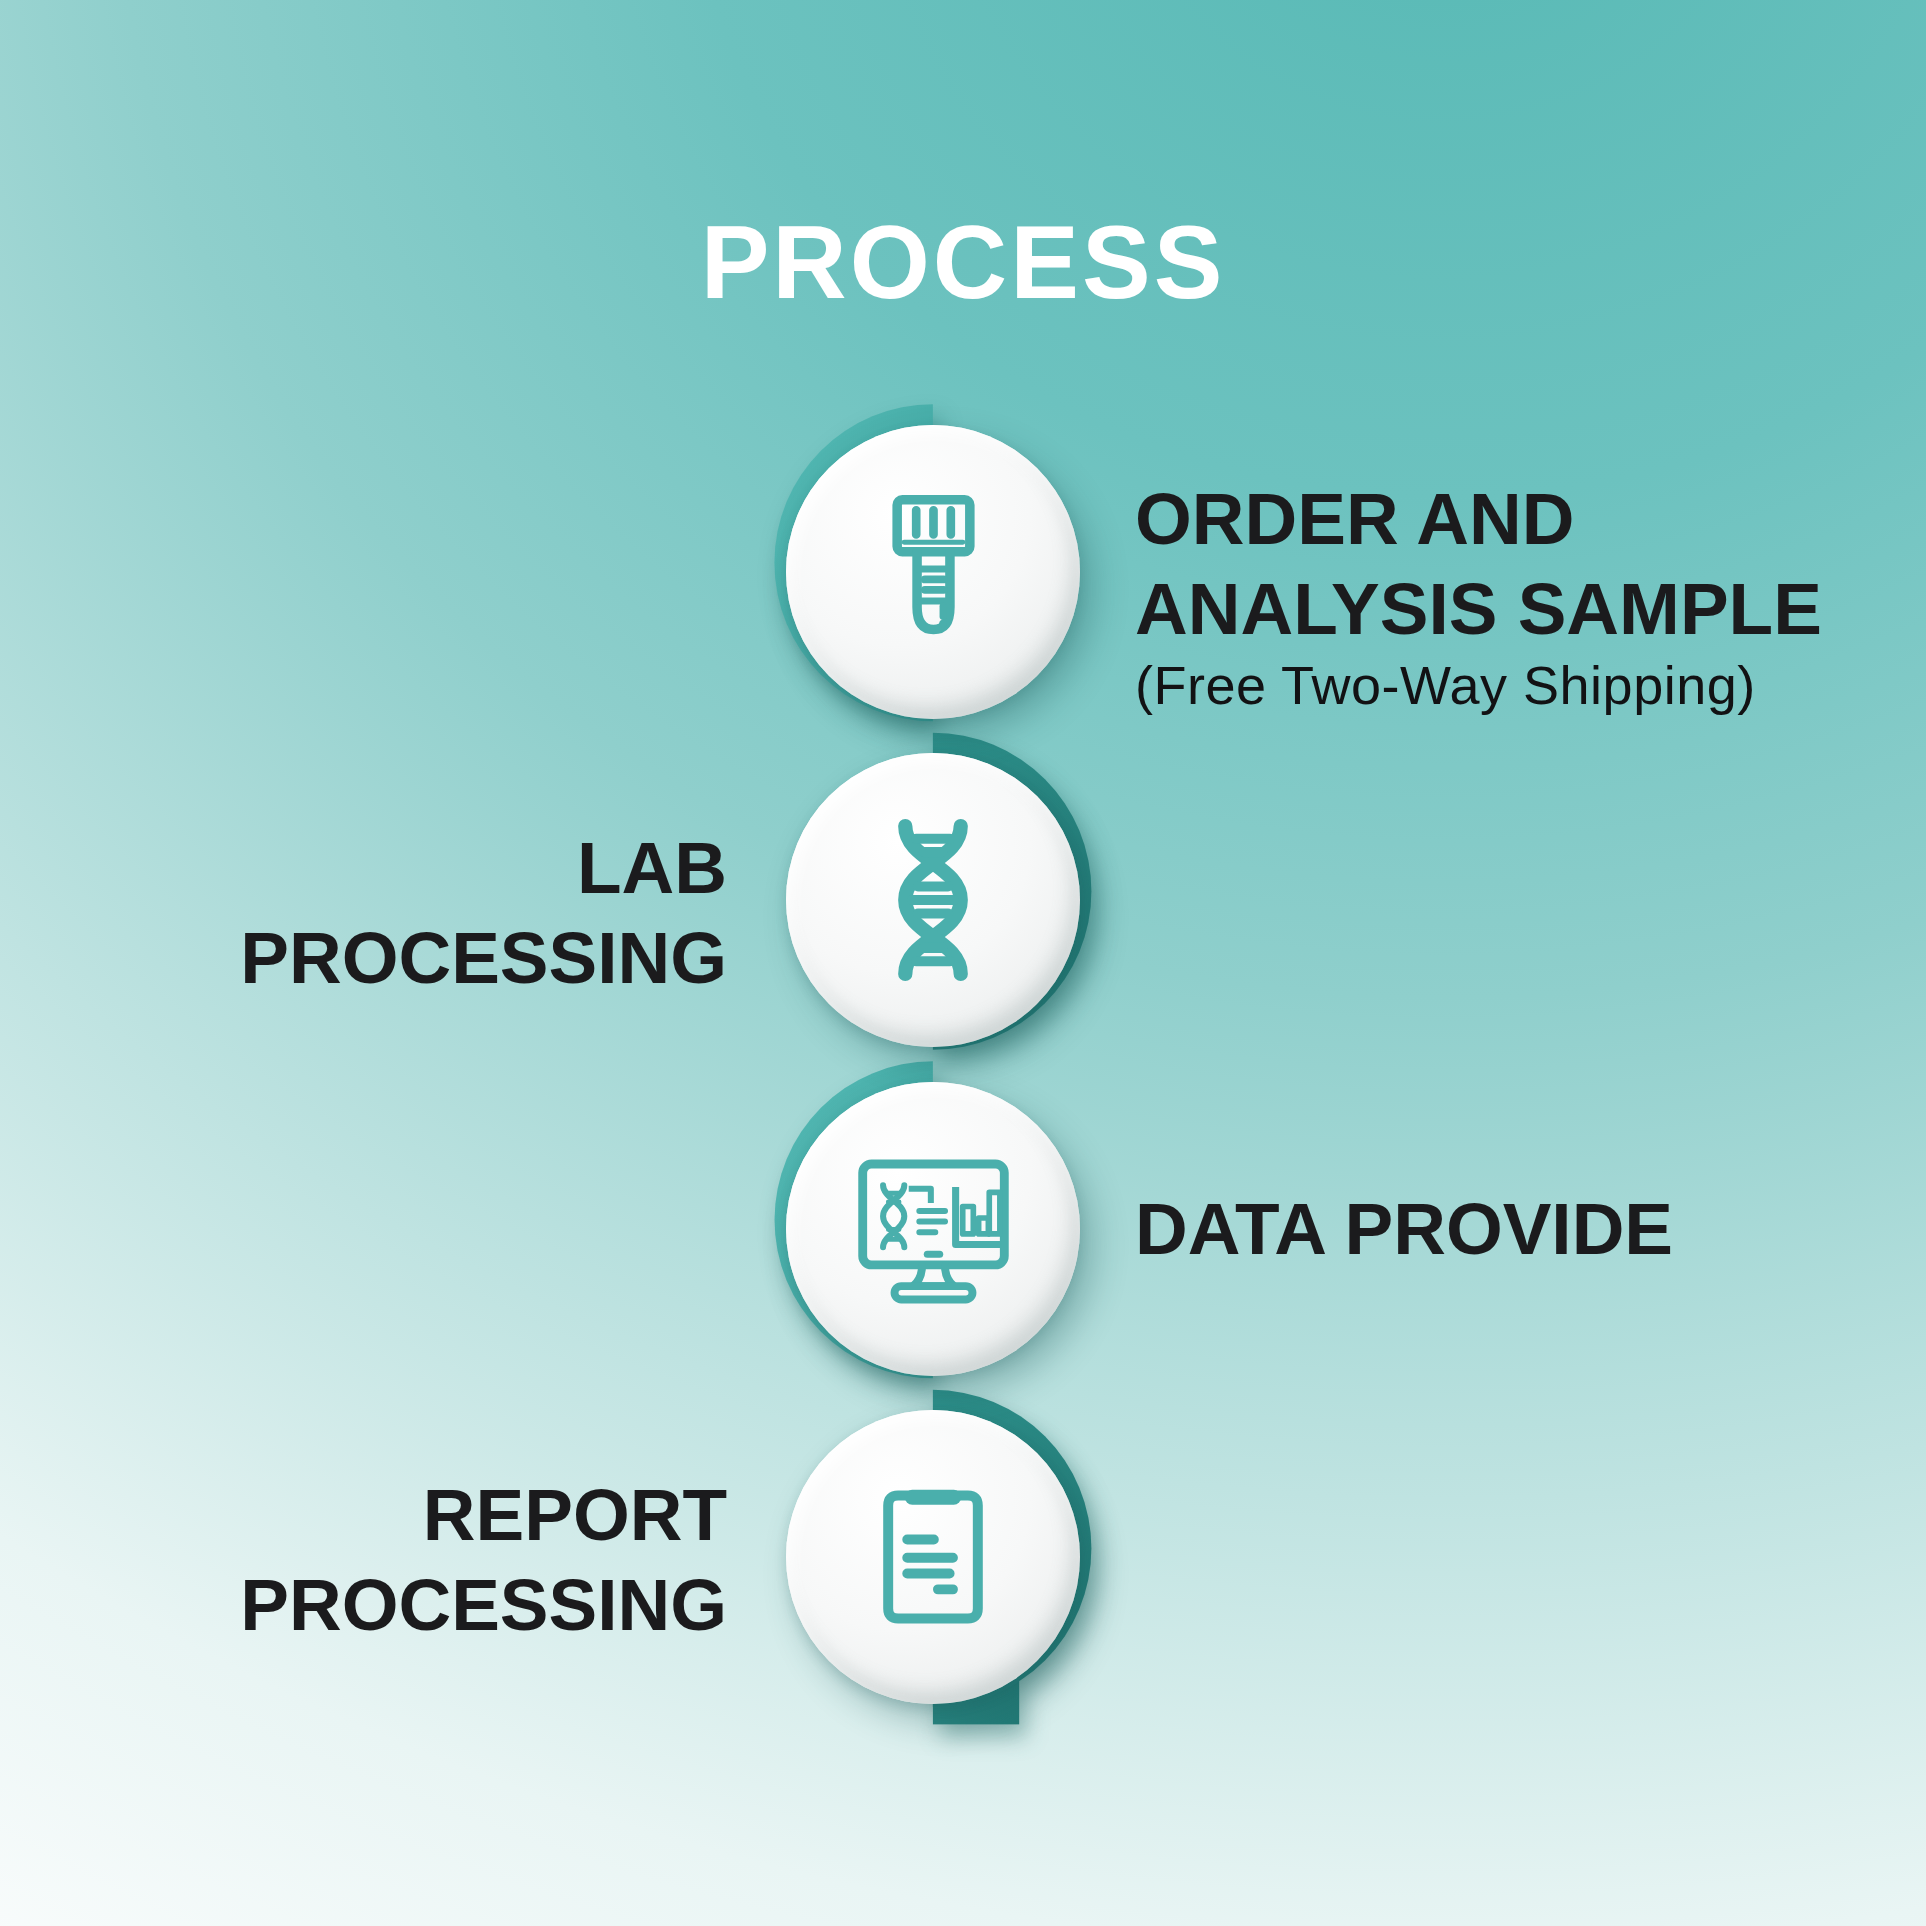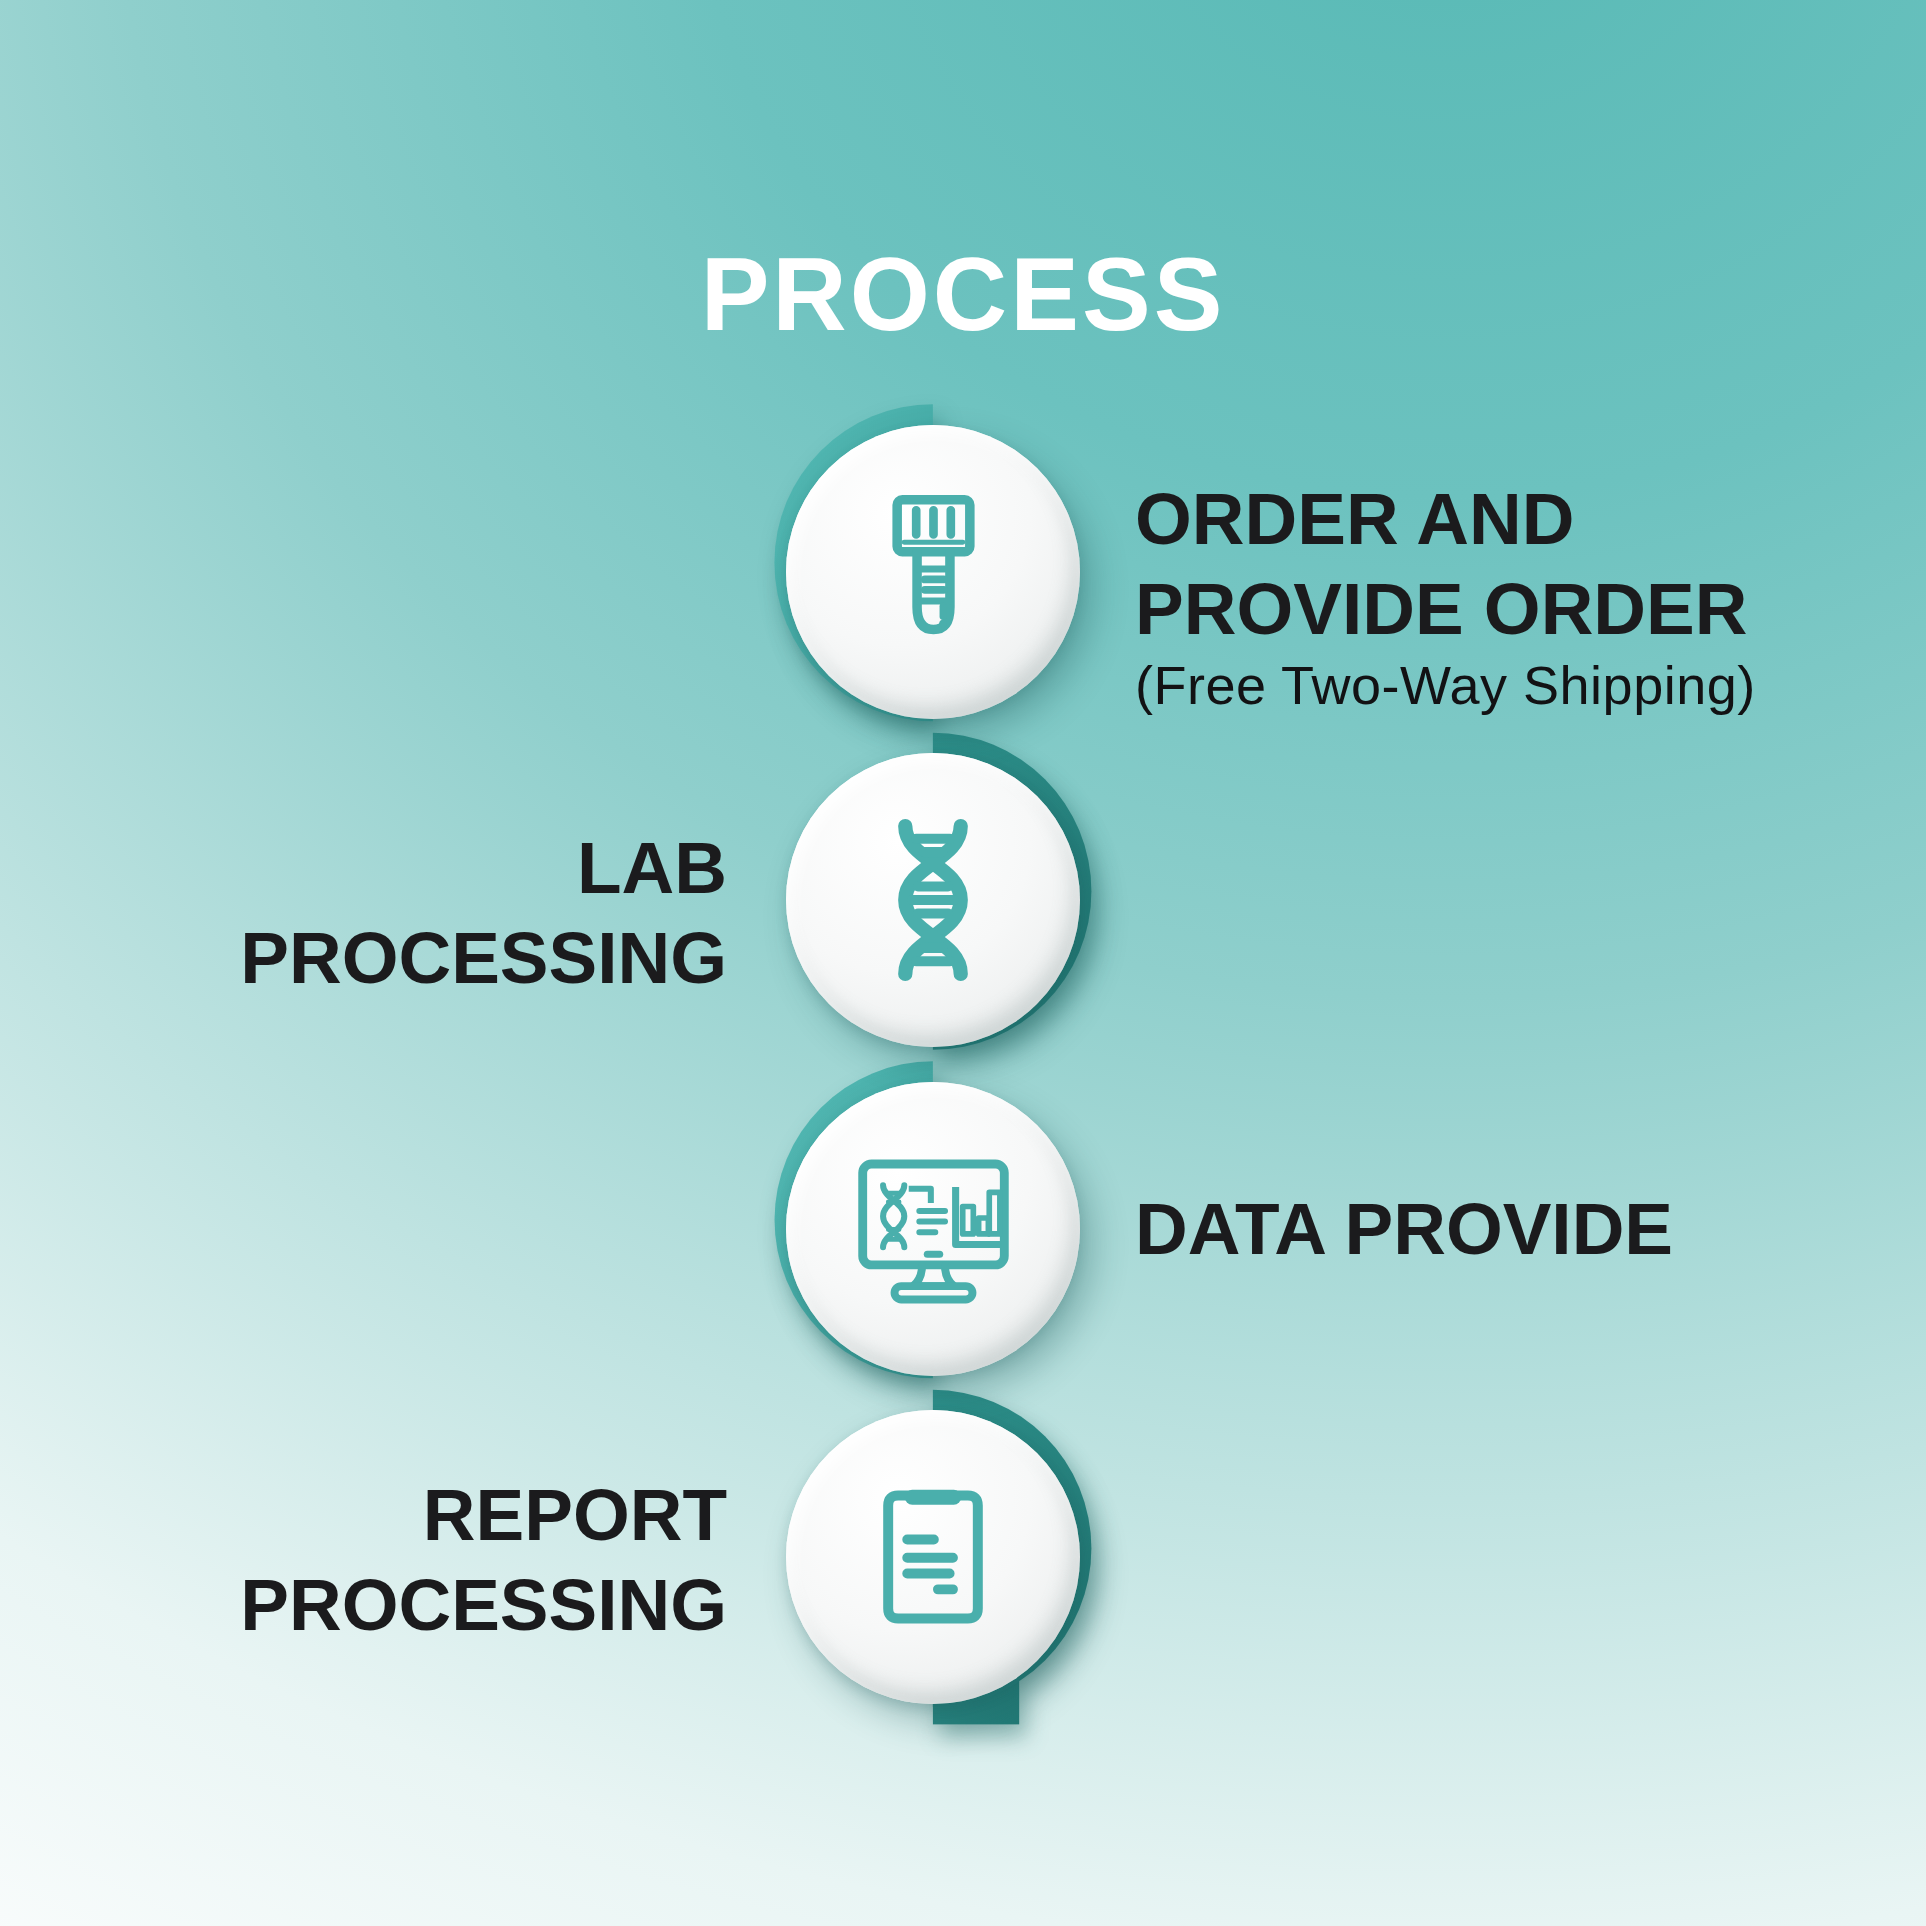--- a/index.html
+++ b/index.html
@@ -16,21 +16,21 @@
     position:relative;width:1926px;height:1926px;overflow:hidden;
     background:
       radial-gradient(150% 130% at 75% -8%,
         #57b9b5 0%, #6cc2bf 26%, #8fcfcc 46%,
         #bfe3e1 66%, #e9f5f4 84%, #fbfdfd 100%);
   }
   .page-title{
     position:absolute;top:210px;left:0;width:100%;
     text-align:center;
     font-size:103px;font-weight:900;line-height:105px;
-    letter-spacing:3px;color:var(--title-color);margin-top:32px;
+    letter-spacing:3px;color:var(--title-color);
   }
   .ribbon{position:absolute;left:0;top:0;z-index:1;}
   .shadowed{filter:drop-shadow(14px 26px 22px rgba(20,96,92,0.38));}
   .circle{
     position:absolute;left:786px;width:294px;height:294px;border-radius:50%;
     z-index:2;
     background:radial-gradient(circle at 38% 30%, #ffffff 0%, #f7f8f8 48%, #eff1f1 72%, #e1e5e5 100%);
     box-shadow:
       13px 17px 35px rgba(25,85,85,0.33),
       0 5px 12px rgba(25,85,85,0.16),
@@ -119,21 +119,21 @@
   <div class="circle" style="top:1410px">
     <svg width="166" height="166" viewBox="0 0 100 100" fill="none" stroke="currentColor" stroke-linecap="round" stroke-linejoin="round">
       <path d="M35 13 H29 Q23 13 23 19 V81 Q23 87 29 87 H71 Q77 87 77 81 V19 Q77 13 71 13 H65" stroke-width="6"></path>
       <path d="M37.5 14 H62.5" stroke-width="9"></path>
       <path d="M34.5 39.5 H50.5 M34.5 50.5 H62 M34.5 60 H60 M53 69.5 H62" stroke-width="6"></path>
     </svg>
   </div>
 
   <div class="step-label" style="left:1135px;top:474px">
     <div>ORDER AND</div>
-    <div>PROVIDE ORDER</div>
+    <div>ANALYSIS SAMPLE</div>
     <div class="subtitle">(Free Two-Way Shipping)</div>
   </div>
 
   <div class="step-label align-right" style="right:1199px;top:823px">
     <div>LAB</div>
     <div>PROCESSING</div>
   </div>
 
   <div class="step-label" style="left:1135px;top:1184px">
     <div>DATA PROVIDE</div>

